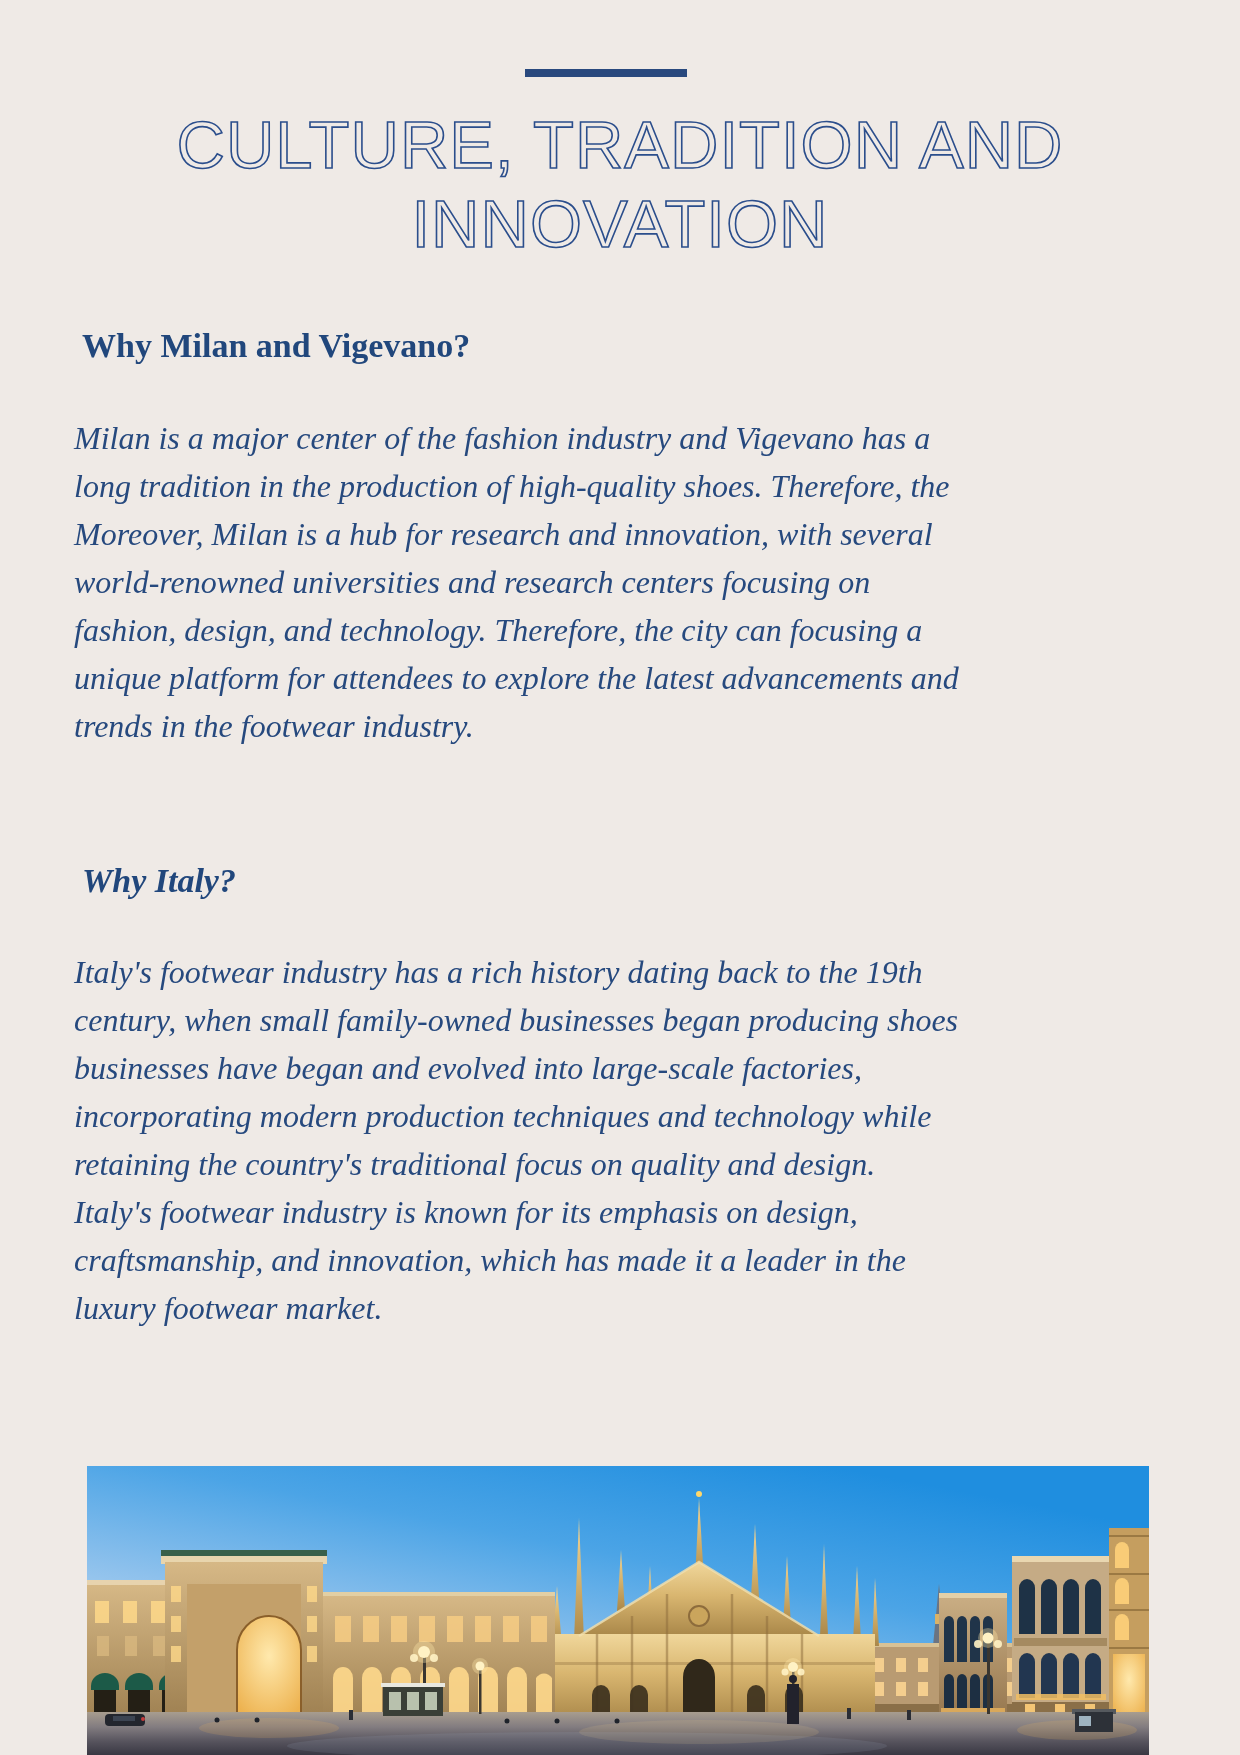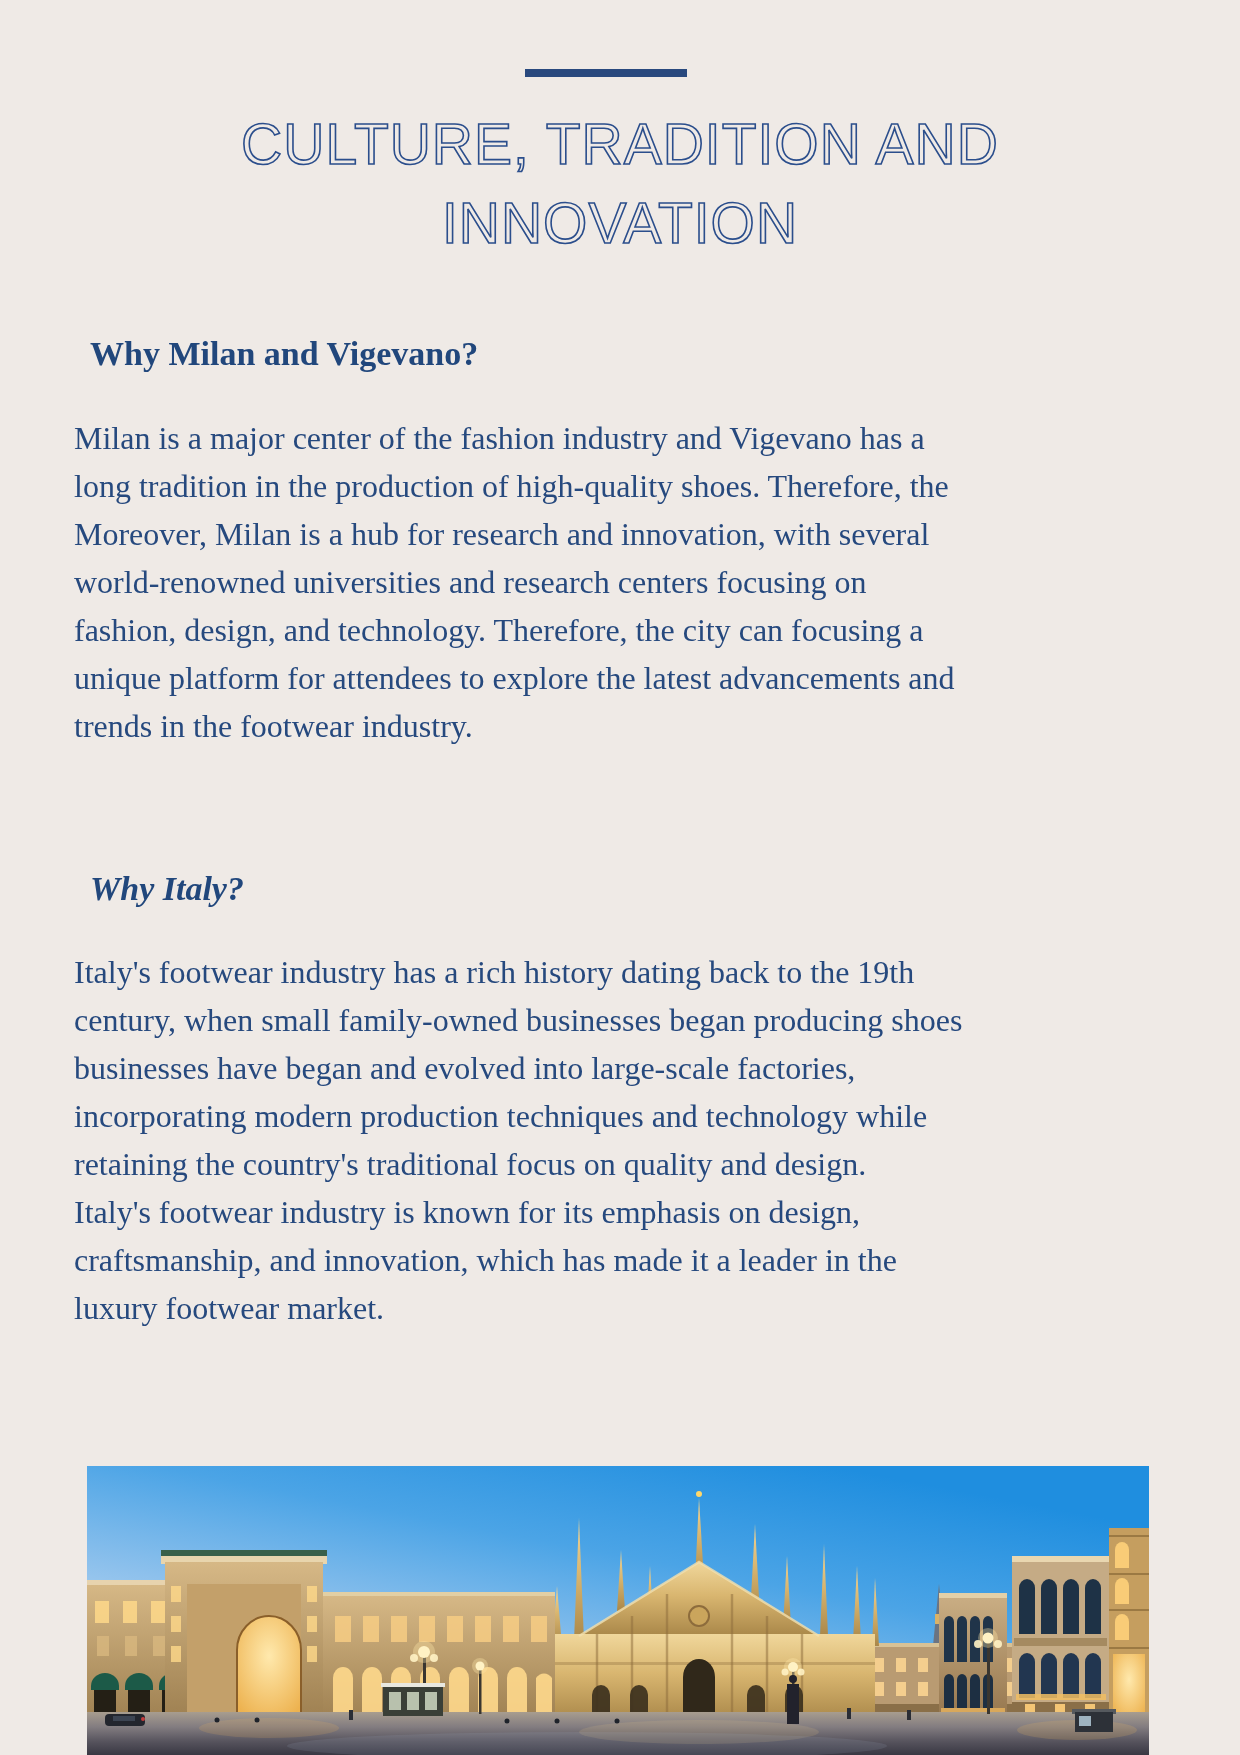--- a/index.html
+++ b/index.html
@@ -13,45 +13,45 @@
   }
   .accent-bar{
     position:absolute;left:525px;top:69px;width:162px;height:8px;
     background:#29497e;
   }
   .title{
     position:absolute;top:105px;left:0;right:0;margin:0;
     text-align:center;
     font-family:"Liberation Sans", sans-serif;
     font-weight:400;
-    font-size:57px;line-height:79px;
+    font-size:67px;line-height:79px;
     letter-spacing:1px;
     color:#2b4e8c;
     -webkit-text-fill-color:transparent;
     -webkit-text-stroke:1.6px #2b4e8c;
   }
   .title .tline{display:block;}
   .heading{
-    position:absolute;left:74px;margin:16px;
+    position:absolute;left:74px;margin:8px;
     font-family:"Liberation Serif", serif;
     font-weight:700;
     font-size:34px;line-height:36px;
     color:#21477c;
   }
   .heading-1{top:320px;}
   .heading-2{top:855px;font-style:italic;}
   .para{
     position:absolute;left:74px;margin:0;
     font-size:32px;line-height:48px;
     color:#26497e;
     white-space:nowrap;
   }
   .para-1{top:414px;}
   .para-2{top:948px;}
-  .pline{display:block;}
+  .pline{display:block;font-style:italic;}
   .photo{
     position:absolute;left:87px;top:1466px;
     width:1062px;height:289px;margin:0;
     overflow:hidden;
   }
   .photo svg{display:block;width:1062px;height:289px;}
 </style>
 </head>
 <body>
 

